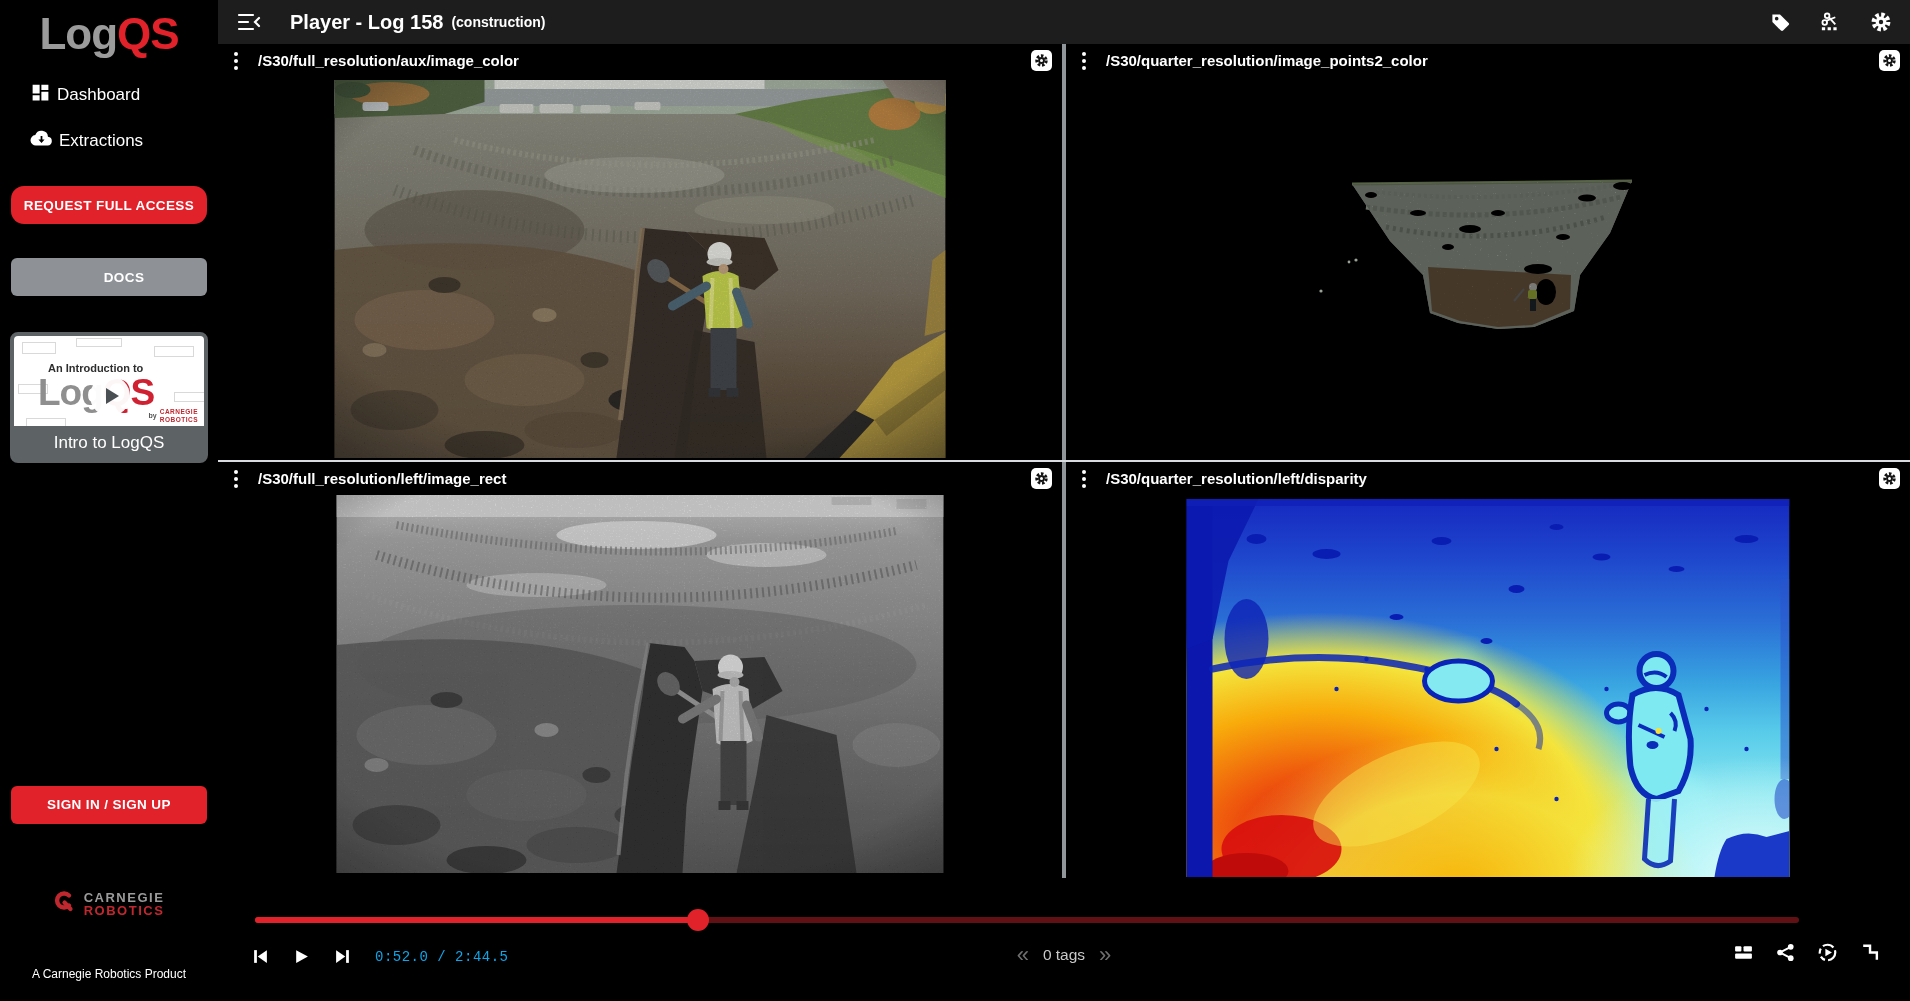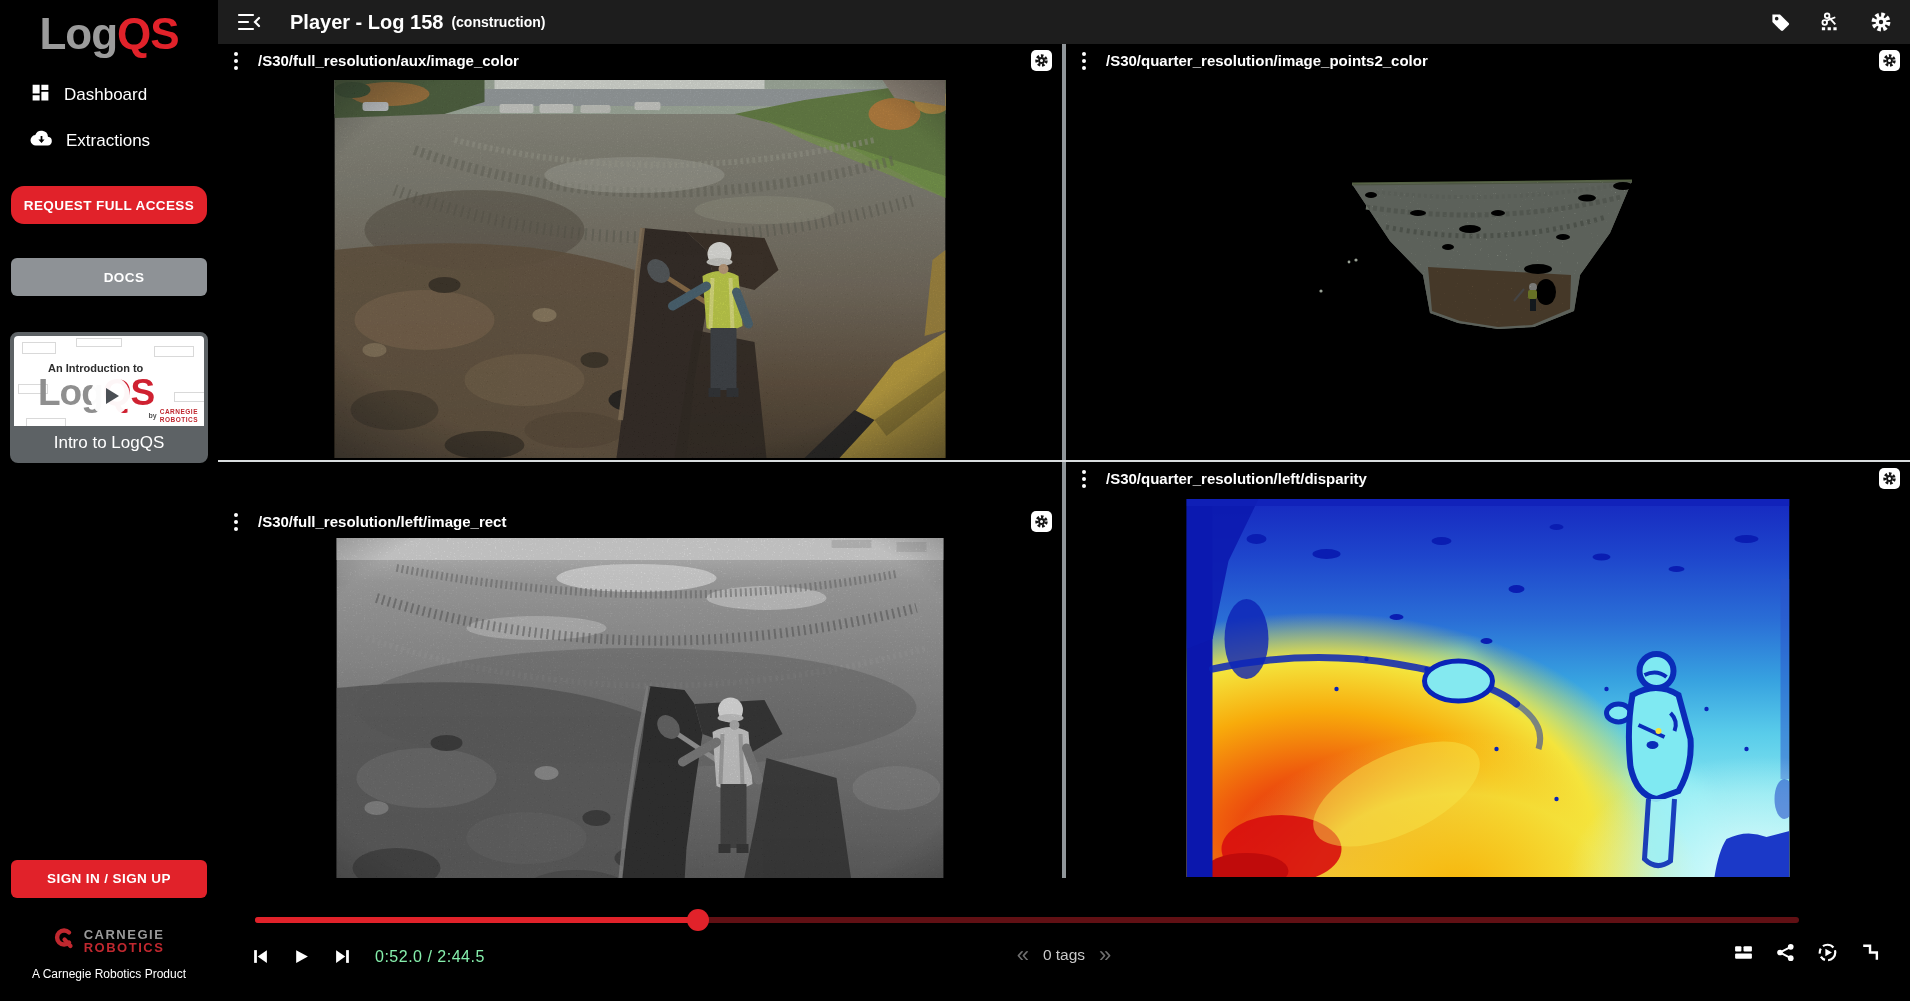--- a/index.html
+++ b/index.html
@@ -7,21 +7,21 @@
               font-family:"Liberation Sans", sans-serif; }
   .app { position:relative; width:1910px; height:1001px; background:#000; }
 
   
   .sidebar { position:absolute; left:0; top:0; width:218px; height:1001px; background:#000;
              display:flex; flex-direction:column; align-items:center; z-index:5; }
   .logo { margin-top:10px; font-size:44px; font-weight:bold; letter-spacing:-1px; line-height:1.1; }
   .logo .lg-gray { color:#9b9b9b; }
   .logo .lg-red  { color:#e1222a; }
   .nav { width:100%; margin-top:14px; }
-  .nav-item { display:flex; align-items:center; gap:13px; height:46px; padding-left:30px;
+  .nav-item { display:flex; align-items:center; gap:6px; height:46px; padding-left:30px;
               color:#fff; font-size:17px; cursor:pointer; }
   .nav-item svg { flex:none; }
   .side-btn { width:196px; height:38px; border:none; border-radius:6px; color:#fff;
               font-weight:bold; font-size:13.5px; letter-spacing:.4px; cursor:pointer;
               font-family:"Liberation Sans", sans-serif; }
   .btn-red  { background:#e1222a; }
   .btn-gray { background:#8e9296; }
   .mt-request { margin-top:22px;border-radius:13px; }
   .mt-docs { margin-top:34px;padding-left:30px; }
 
@@ -36,21 +36,21 @@
   .play-overlay { position:absolute; left:76px; top:40px; width:40px; height:40px; border-radius:50%;
                   background:rgba(255,255,255,.96); display:flex; align-items:center; justify-content:center; }
   .play-overlay .tri { width:0; height:0; border-left:13px solid #4a4f54;
                        border-top:8px solid transparent; border-bottom:8px solid transparent; margin-left:4px; }
   .thumb-byline { position:absolute; right:6px; top:72px; display:flex; align-items:center; gap:3px; }
   .thumb-byline .by { font-size:7px; color:#555; font-weight:bold; }
   .thumb-byline .words { font-size:6.5px; font-weight:bold; color:#c0282f; letter-spacing:.5px; line-height:1.1; }
   .video-caption { height:33px; display:flex; align-items:center; justify-content:center;
                    color:#fff; font-size:17px; background:#5d6265; }
 
-  .side-bottom { margin-top:auto; display:flex; flex-direction:column; align-items:center; width:100%; }
+  .side-bottom { margin-top:auto; display:flex; flex-direction:column; align-items:center; width:100%;gap:37px; }
   .brand { margin-top:30px; display:flex; align-items:center; gap:8px; }
   .brand-words { font-weight:bold; font-size:13px; letter-spacing:1.5px; line-height:1.05; }
   .brand-words .w1 { color:#9b9b9b; }
   .brand-words .w2 { color:#c0282f; }
   .product-line { margin-top:12px; margin-bottom:20px; color:#fff; font-size:12px; }
 
   
   .main { position:absolute; left:218px; top:0; right:0; bottom:0; }
   .topbar { position:absolute; left:0; right:0; top:0; height:44px; background:#1d1d1d;
             display:flex; align-items:center; padding:0 18px; color:#fff; }
@@ -77,21 +77,21 @@
 
   
   .bottombar { position:absolute; left:0; right:0; bottom:0; height:123px; background:#000; }
   .seek { position:absolute; left:37px; width:1544px; top:31px; height:22px; cursor:pointer; }
   .seek-track { position:absolute; left:0; right:0; top:8px; height:6px; border-radius:3px; background:#611014; }
   .seek-progress { position:absolute; left:0; top:8px; height:6px; border-radius:3px; background:#e1222a; }
   .seek-handle { position:absolute; top:0; width:22px; height:22px; margin-left:-11px;
                  border-radius:50%; background:#e1222a; cursor:grab; }
   .transport { position:absolute; left:30px; top:66px; display:flex; align-items:center; gap:16px; }
   .t-btn { display:flex; padding:4px; cursor:pointer; }
-  .time { color:#86efac; font-size:16px; font-family:Liberation Sans, sans-serif; letter-spacing:.5px; margin-left:4px; }
+  .time { color:#0ea5e9; font-size:14px; font-family:Liberation Mono, monospace; letter-spacing:.5px; margin-left:4px; }
   .tagsnav { position:absolute; left:0; right:0; top:66px; display:flex; align-items:center;
              justify-content:center; gap:14px; pointer-events:none; }
   .tag-chev { color:#6f6f6f; font-size:22px; line-height:1; cursor:pointer; pointer-events:auto; }
   .tags-label { color:#c9c9c9; font-size:15.5px; }
   .bb-icons { position:absolute; right:30px; top:64px; display:flex; align-items:center; gap:21px; }
   .bb-icons > div { cursor:pointer; display:flex; }
 </style>
 </head>
 <body>
 
@@ -361,21 +361,21 @@
             <circle cx="290" cy="183" r="1.6" fill="#9aa296"></circle>
             <circle cx="283" cy="185" r="1.4" fill="#9aa296"></circle>
             <circle cx="255" cy="214" r="1.6" fill="#9aa296"></circle>
             <g clip-path="url(#c_clip)">
               <rect x="280" y="95" width="300" height="170" filter="url(#c_nb)" opacity=".5"></rect>
             </g>
           </svg>
         </div>
       </div>
 
-      <div class="panel" style="grid-column:1;grid-row:3;margin-top:43px;">
+      <div class="panel" style="grid-column:1;grid-row:3;">
         <div class="p-head">
           <div class="kebab">
               <i></i>
               <i></i>
               <i></i>
             </div>
           <span class="topic">/S30/full_resolution/left/image_rect</span>
           <div class="p-gear">
             <svg width="15" height="15" viewBox="0 0 15 15">
               <circle cx="7.5" cy="7.5" r="4.7" fill="none" stroke="#141414" stroke-width="3" stroke-dasharray="2.5 1.7"></circle>

